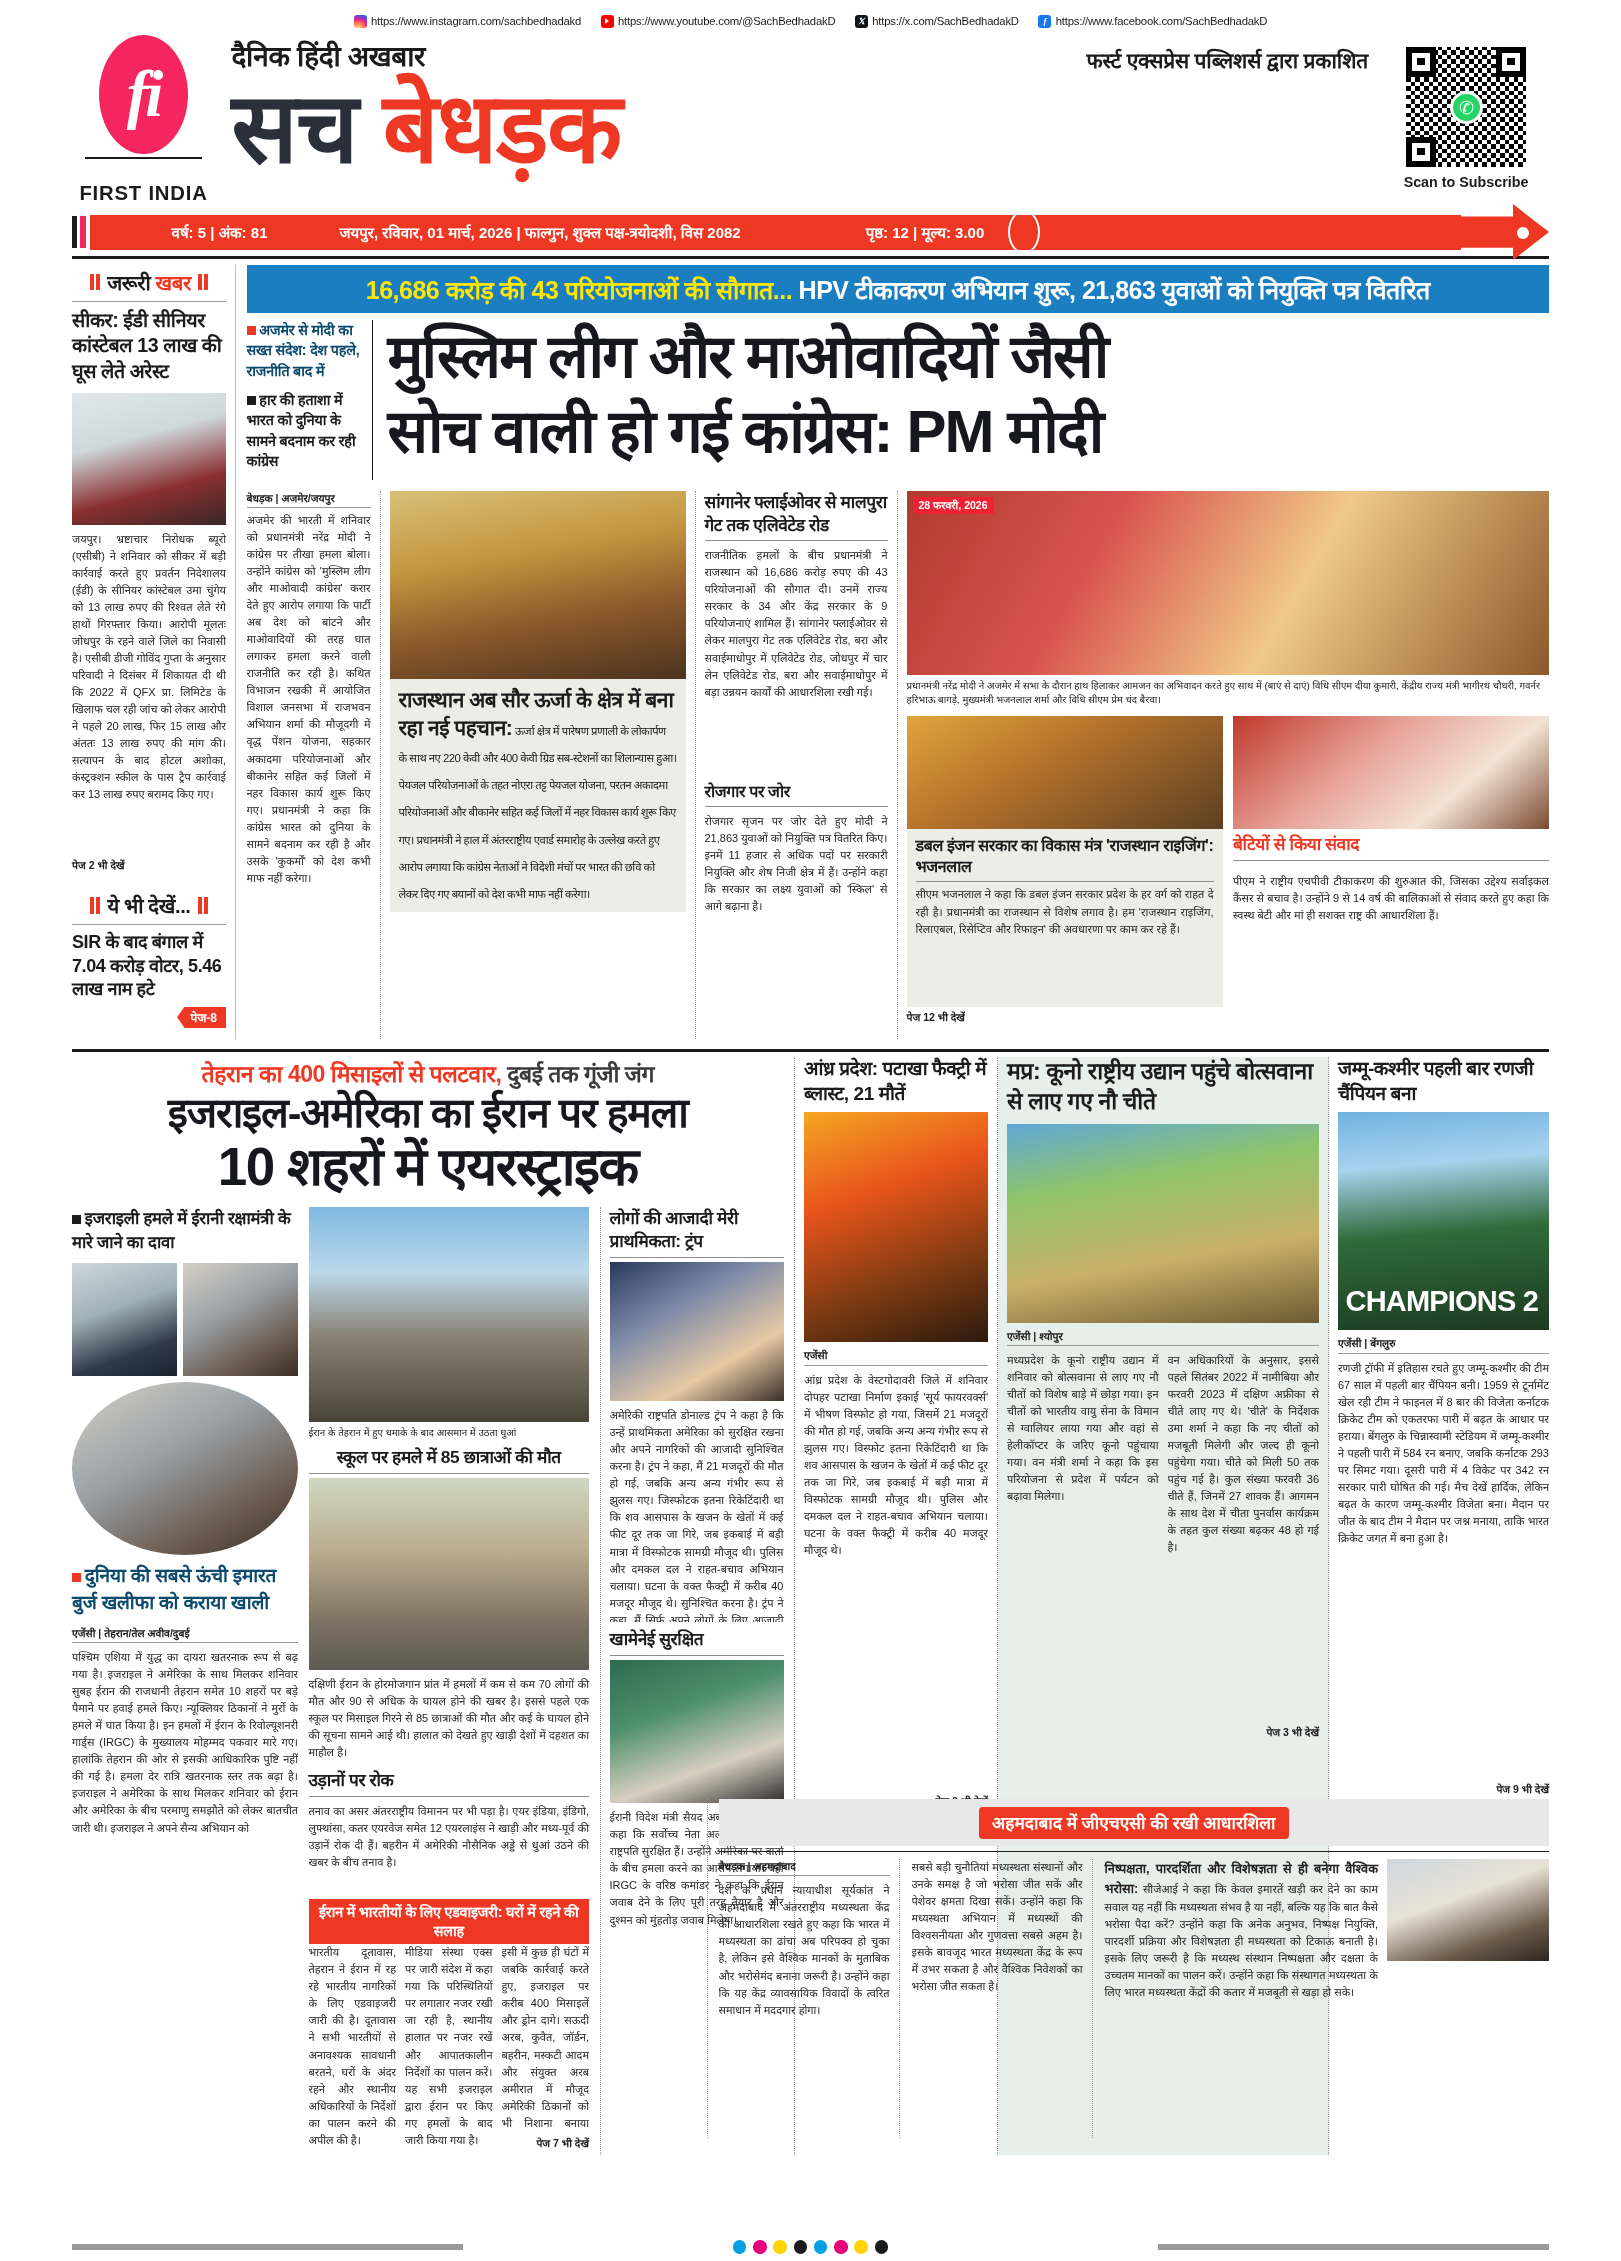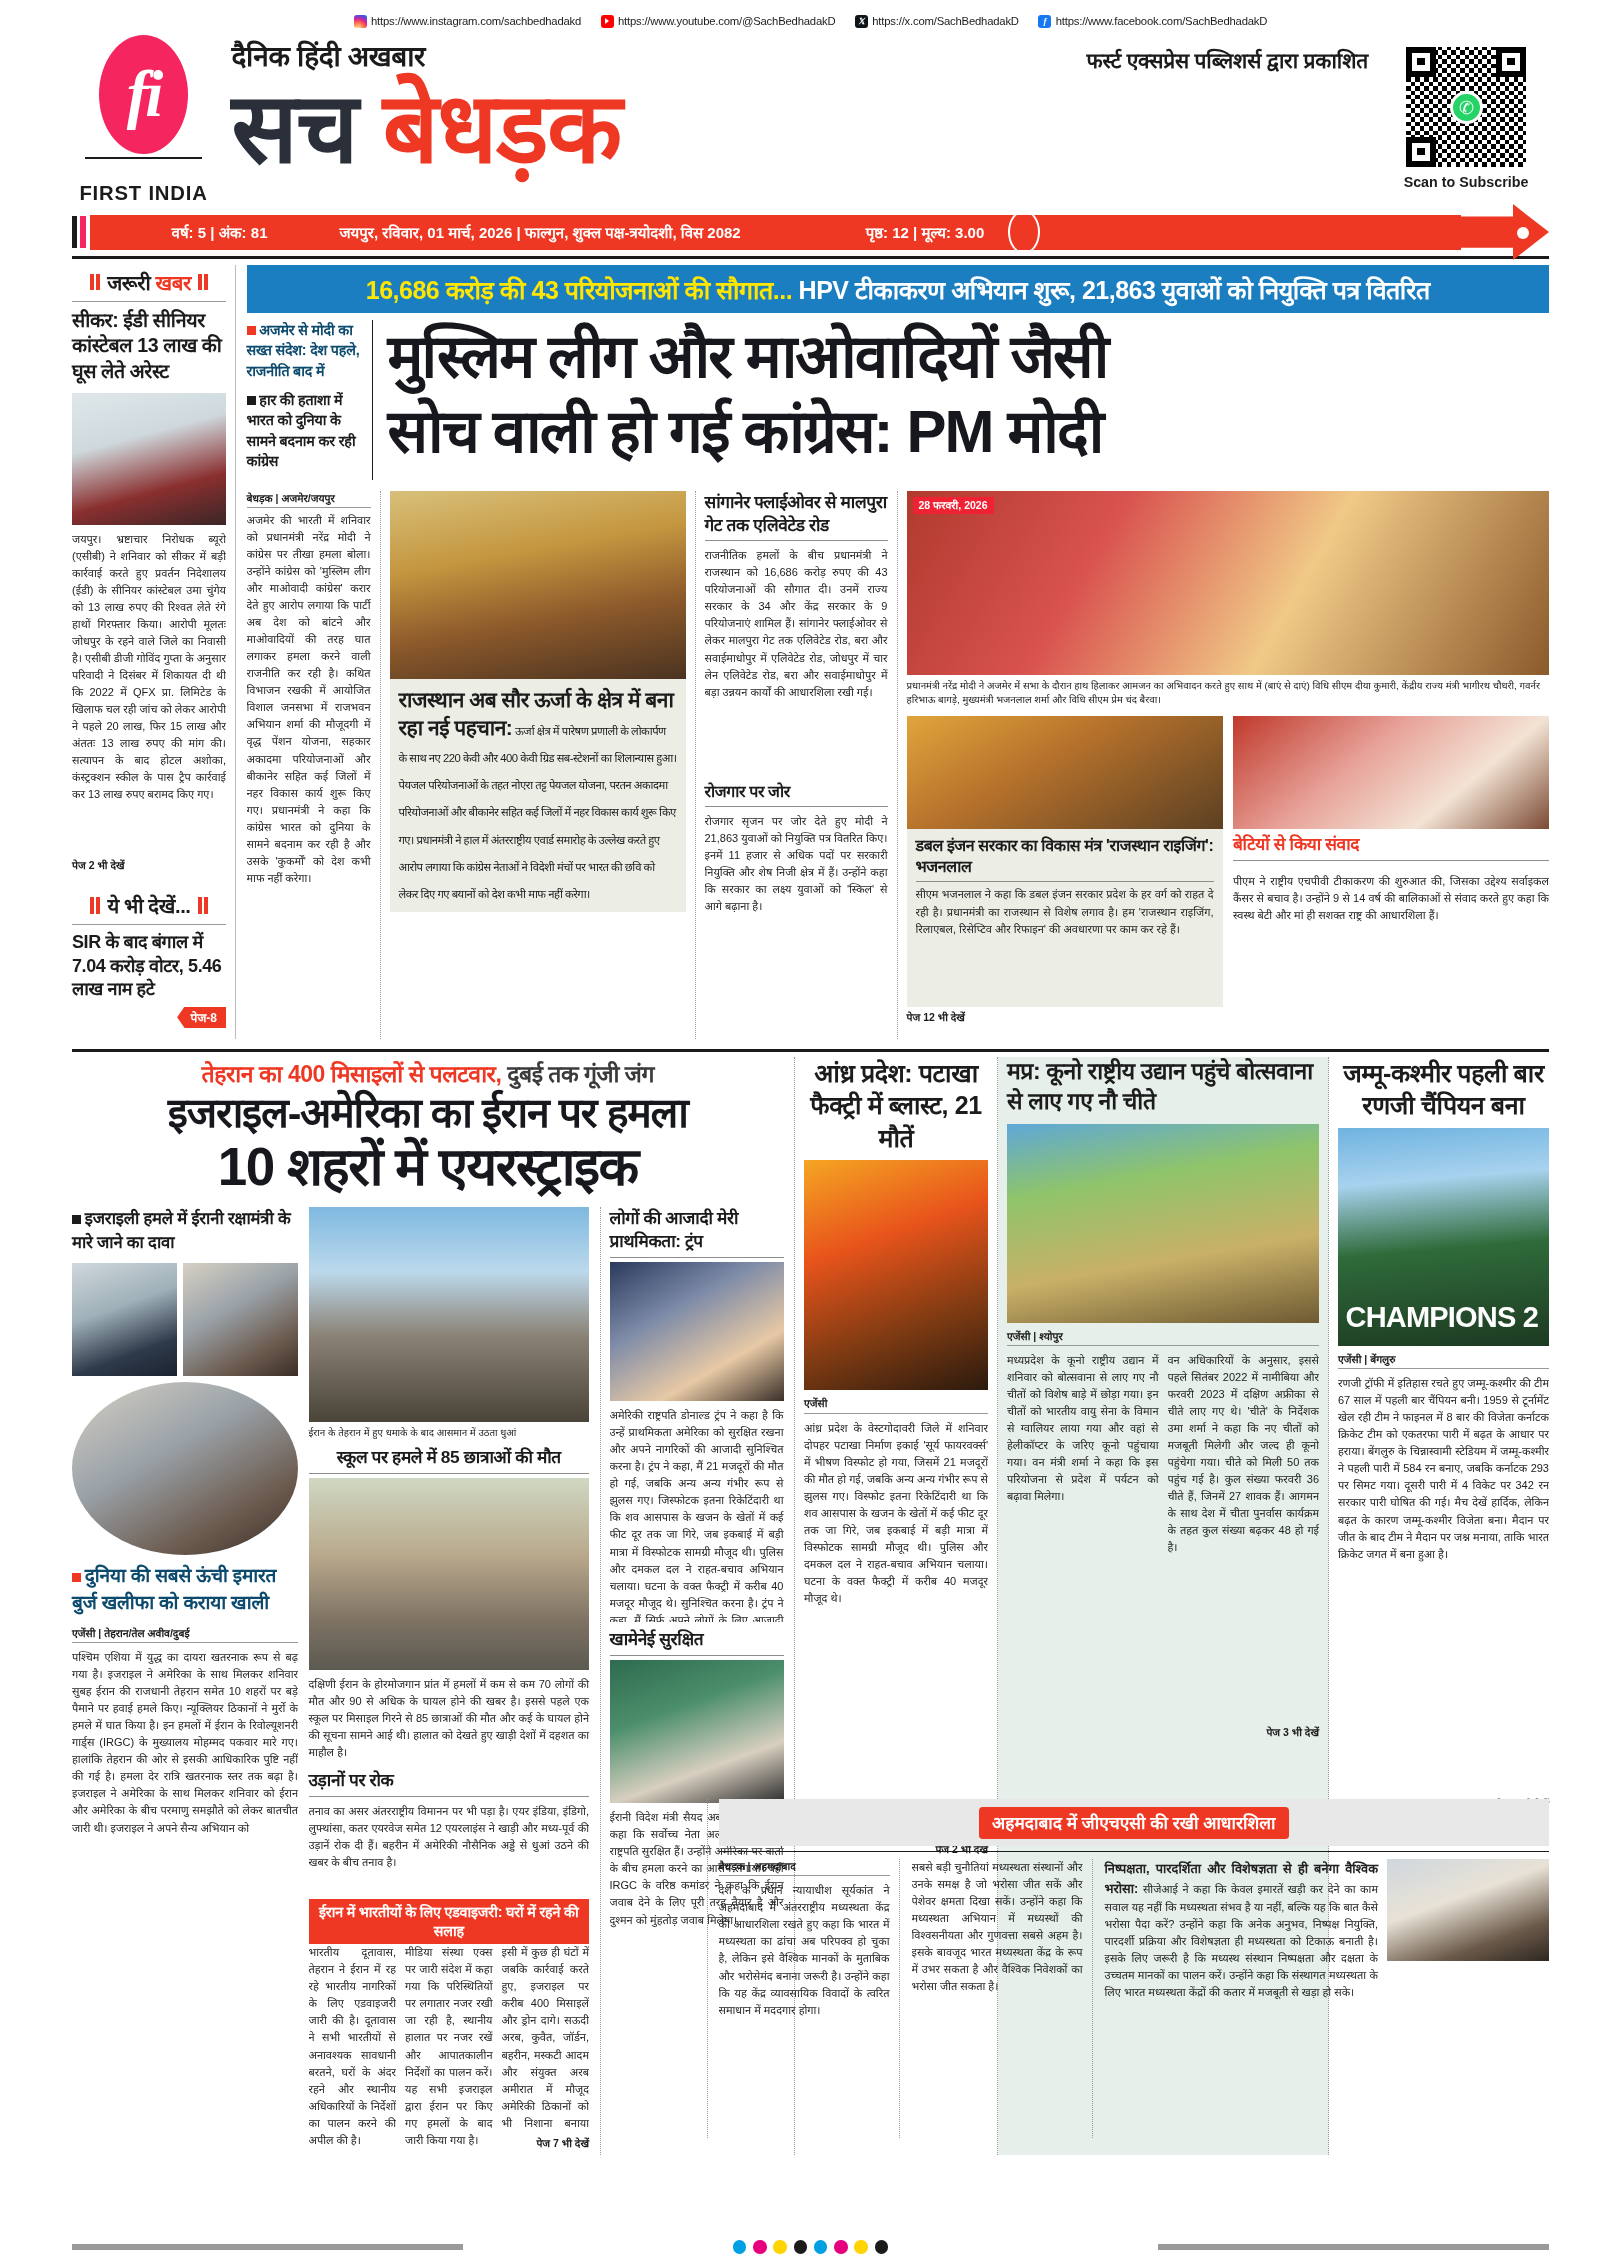--- a/index.html
+++ b/index.html
@@ -127,21 +127,21 @@
   .w-left { width:723px; flex:none; padding-right:10.5px; border-right:0.8px dotted #9a9a9a;}
   .w-mid { width:203px; flex:none; padding:0 9px; border-right:0.8px dotted #9a9a9a;}
   .w-mid2{ width:331px; flex:none; padding:0 9px; border-right:0.8px dotted #9a9a9a;}
   .w-right{ flex:1; padding-left:9px;}
 
   .kicker-red { font-size:23px; font-weight:bold; color:#ef3823; letter-spacing:-0.5px;}
   .kicker-red .dk{ color:#3b3b3b;}
   .w-h1 { font-size:41px; font-weight:bold; letter-spacing:-1.2px; line-height:1.18; color:#16181d;}
   .w-h2 { font-size:53px; font-weight:bold; letter-spacing:-1.5px; line-height:1.15; color:#16181d;}
 
-  .mini-h { font-size:25px; font-weight:bold; line-height:1.3; letter-spacing:-0.4px; text-align:center;}
+  .mini-h { font-size:19px; font-weight:bold; line-height:1.3; letter-spacing:-0.4px; }
   .mini-h.l{ text-align:left;}
 
   .redbox { background:#ef3823; color:#fff; font-size:17.3px; font-weight:bold; text-align:center; padding:4.5px 13.5px; display:inline-block; border-radius:3.8px;}
   .grayband { background:#e8e8e8; padding:7.5px 0; text-align:center;}
 
   .bottom-h { font-size:35px; font-weight:bold; letter-spacing:-1px; line-height:1.25; text-align:center; color:#16181d;}
 
   .adv { background:#ef3823; color:#fff; font-size:14.3px; font-weight:bold; text-align:center; padding:3.8px 0; letter-spacing:-0.2px;}
 
   

